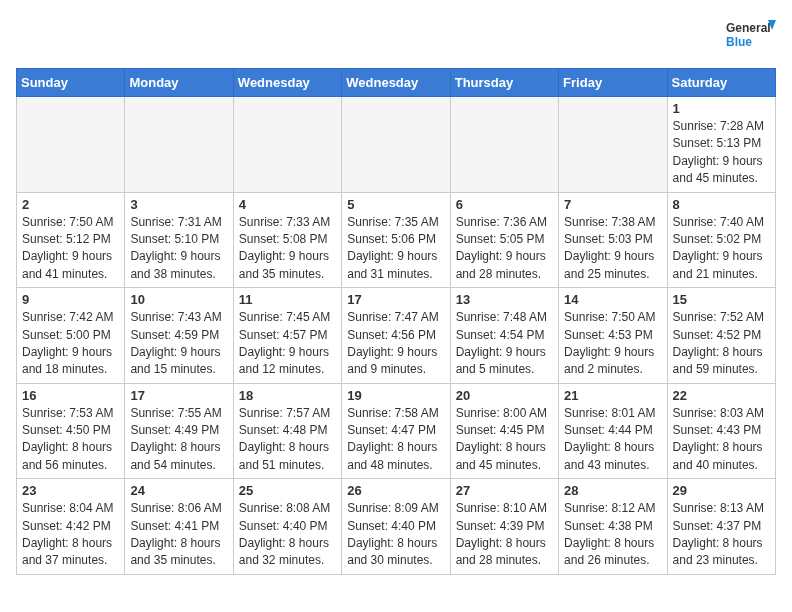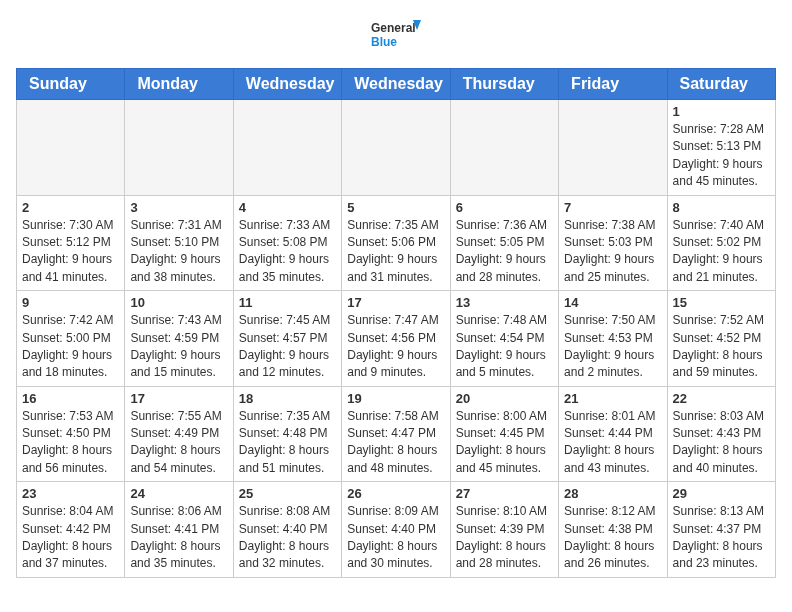--- a/index.html
+++ b/index.html
@@ -5,21 +5,21 @@
     * { box-sizing: border-box; margin: 0; padding: 0; }
     body {
       font-family: Arial, sans-serif;
       background: #fff;
       width: 792px;
       min-height: 612px;
       padding: 16px;
     }
     .header {
       display: flex;
-      justify-content: center;
+      justify-content: flex-end;
       align-items: flex-start;
       margin-bottom: 12px;
     }
     .logo {
       display: flex;
       align-items: center;
       gap: 4px;
     }
     .title-block {
       text-align: right;
@@ -35,23 +35,23 @@
       font-weight: normal;
     }
     table {
       width: 100%;
       border-collapse: collapse;
       table-layout: fixed;
     }
     thead tr th {
       background-color: #3a7bd5;
       color: #fff;
-      font-size: 16px;
+      font-size: 13px;
       font-weight: bold;
-      padding: 6px 12px;
+      padding: 6px 4px;
       text-align: left;
       border: 1px solid #2e6cc7;
     }
     tbody tr td {
       border: 1px solid #ccc;
       vertical-align: top;
       padding: 4px 5px;
       font-size: 10.5px;
       color: #333;
       height: 80px;
@@ -115,21 +115,21 @@
         <td>
           <span class="day-num">1</span>
           <div class="day-info">Sunrise: 7:28 AM
 Sunset: 5:13 PM
 Daylight: 9 hours and 45 minutes.</div>
         </td>
       </tr>
       <tr>
         <td>
           <span class="day-num">2</span>
-          <div class="day-info">Sunrise: 7:30 AM
+          <div class="day-info">Sunrise: 7:50 AM
 Sunset: 5:12 PM
 Daylight: 9 hours and 41 minutes.</div>
         </td>
         <td>
           <span class="day-num">3</span>
           <div class="day-info">Sunrise: 7:31 AM
 Sunset: 5:10 PM
 Daylight: 9 hours and 38 minutes.</div>
         </td>
         <td>
@@ -215,21 +215,21 @@
 Daylight: 8 hours and 56 minutes.</div>
         </td>
         <td>
           <span class="day-num">17</span>
           <div class="day-info">Sunrise: 7:55 AM
 Sunset: 4:49 PM
 Daylight: 8 hours and 54 minutes.</div>
         </td>
         <td>
           <span class="day-num">18</span>
-          <div class="day-info">Sunrise: 7:35 AM
+          <div class="day-info">Sunrise: 7:57 AM
 Sunset: 4:48 PM
 Daylight: 8 hours and 51 minutes.</div>
         </td>
         <td>
           <span class="day-num">19</span>
           <div class="day-info">Sunrise: 7:58 AM
 Sunset: 4:47 PM
 Daylight: 8 hours and 48 minutes.</div>
         </td>
         <td>

